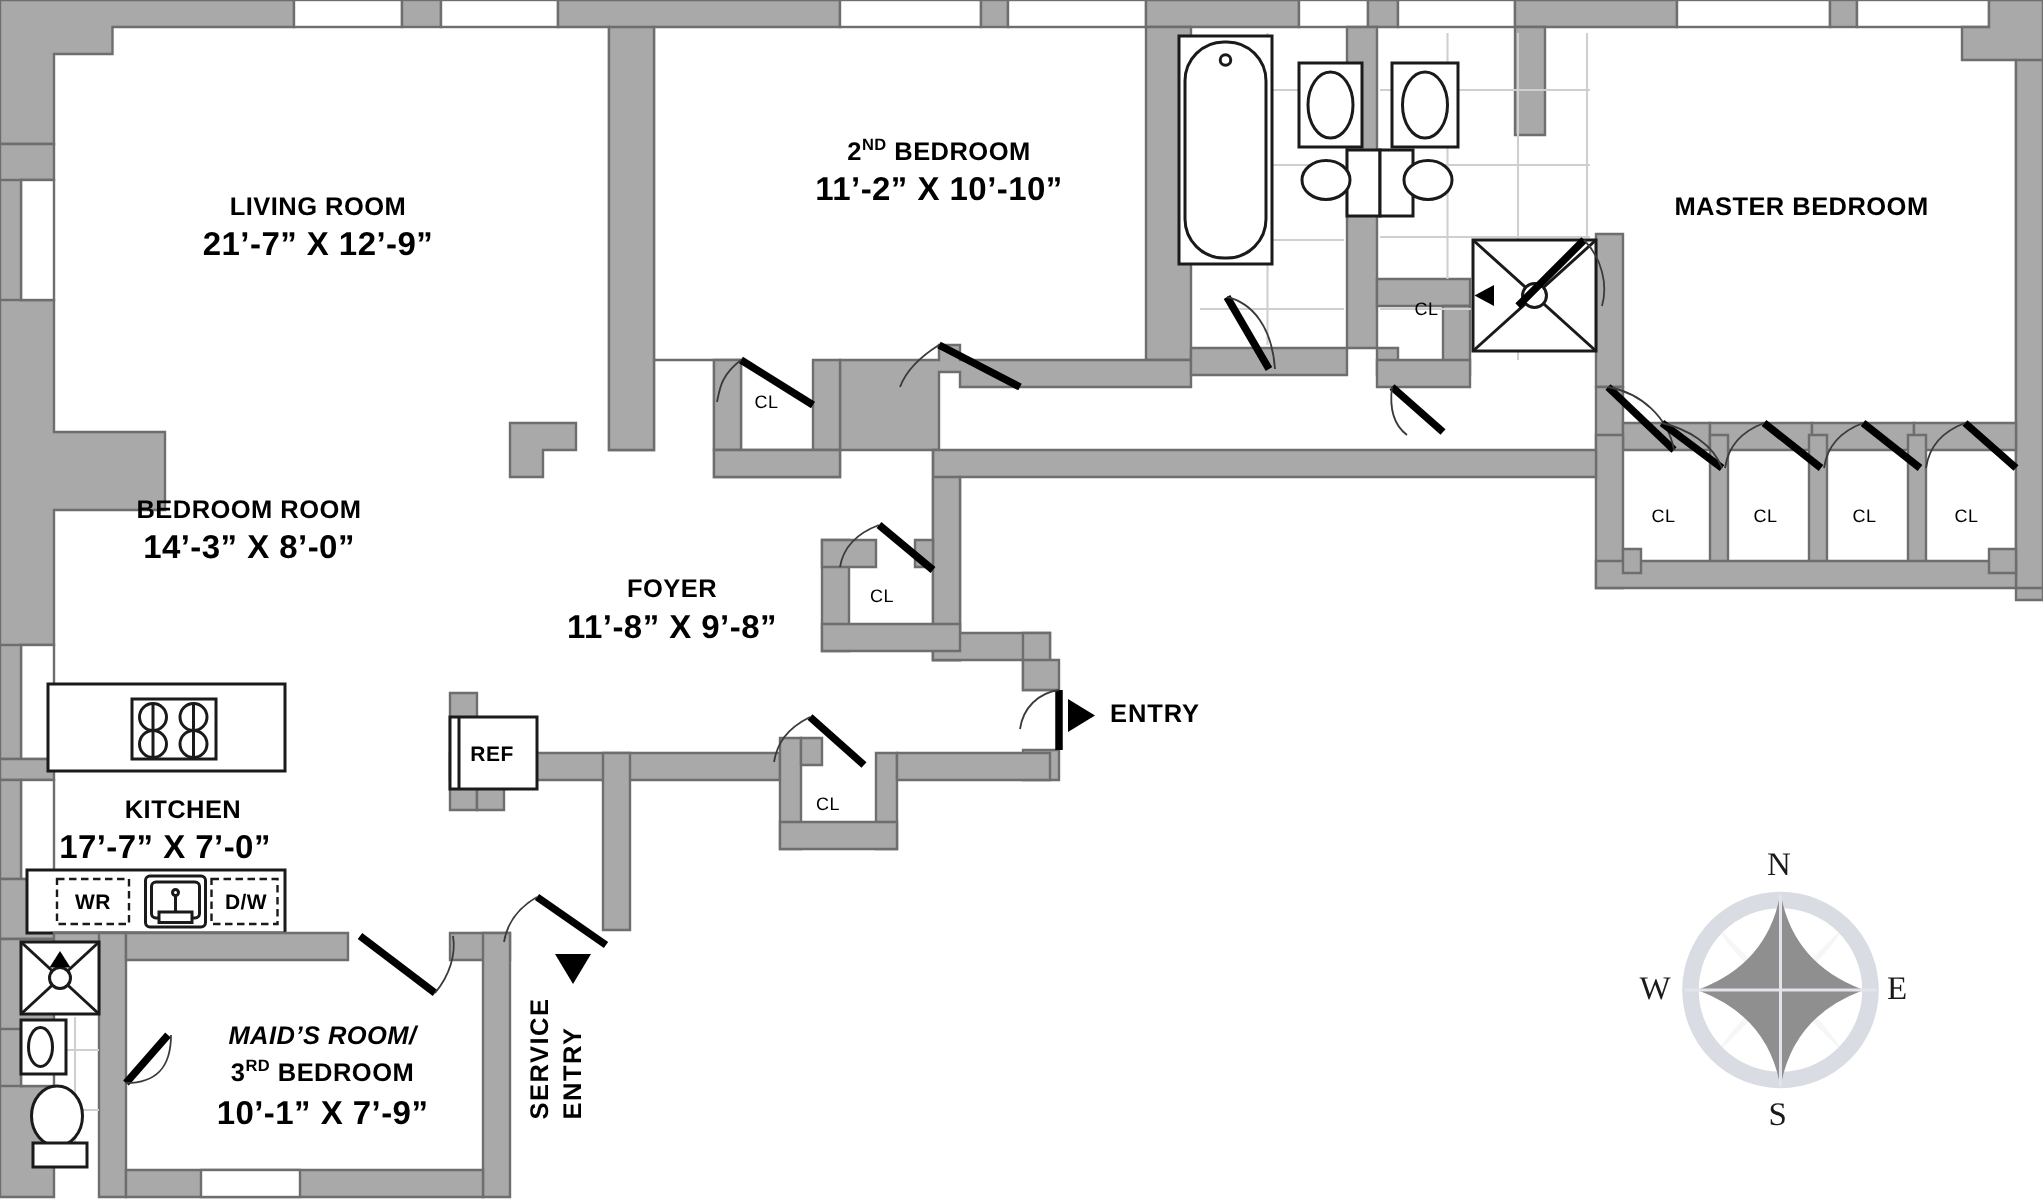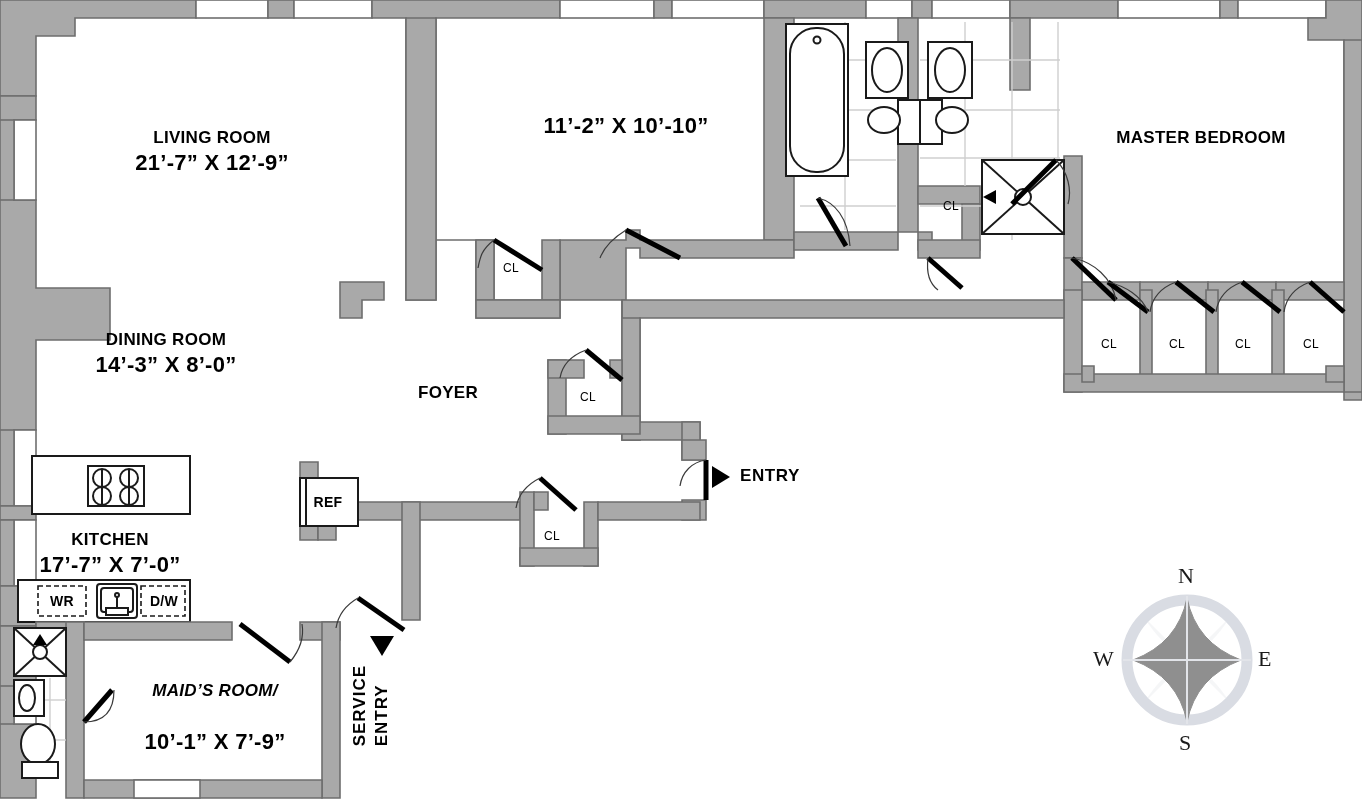--- a/index.html
+++ b/index.html
@@ -340,33 +340,40 @@
 
     <path d="M1187,598 Q1196,643 1241,660 Q1196,677 1187,722 Q1178,677 1133,660 Q1178,643 1187,598 Z" fill="#8f8f8f" stroke="#8f8f8f" stroke-width="1"></path>
     <line x1="1187" y1="596" x2="1187" y2="724" stroke="#e2e4e9" stroke-width="2"></line>
     <line x1="1123" y1="660" x2="1251" y2="660" stroke="#e2e4e9" stroke-width="2"></line>
   </g>
 </svg>
 
 <div class="lbl roomname" style="left:212px;top:128px;width:260px;margin-left:-130px;">LIVING ROOM</div>
 <div class="lbl roomdim" style="left:212px;top:150px;width:260px;margin-left:-130px;">21’-7” X 12’-9”</div>
 
-<div class="lbl roomname" style="left:166px;top:330px;width:260px;margin-left:-130px;">DINING ROOM</div>
+<div class="lbl roomname" style="left:166px;top:330px;width:260px;margin-left:-130px;">BEDROOM ROOM</div>
 <div class="lbl roomdim" style="left:166px;top:352px;width:260px;margin-left:-130px;">14’-3” X 8’-0”</div>
 
-<div class="lbl roomname" style="left:110px;top:530px;width:220px;margin-left:-110px;">KITCHEN</div>
+<div class="lbl roomname" style="left:110px;top:530px;width:220px;margin-left:-110px;padding-left:12px;">KITCHEN</div>
 <div class="lbl roomdim" style="left:110px;top:552px;width:220px;margin-left:-110px;">17’-7” X 7’-0”</div>
 
 <div class="lbl roomname" style="left:448px;top:383px;width:220px;margin-left:-110px;">FOYER</div>
-
+<div class="lbl roomdim" style="left:448px;top:405px;width:220px;margin-left:-110px;">11’-8” X 9’-8”</div>
+
+<div class="lbl roomname" style="left:626px;top:91px;width:260px;margin-left:-130px;">
+  <span>2</span><span class="sup">ND</span><span> BEDROOM</span>
+</div>
 <div class="lbl roomdim" style="left:626px;top:113px;width:260px;margin-left:-130px;">11’-2” X 10’-10”</div>
 
 <div class="lbl roomname" style="left:1201px;top:128px;width:280px;margin-left:-140px;">MASTER BEDROOM</div>
 
 <div class="lbl roomname" style="left:215px;top:681px;width:280px;margin-left:-140px;font-style:italic;">MAID’S ROOM/</div>
+<div class="lbl roomname" style="left:215px;top:705px;width:280px;margin-left:-140px;">
+  <span>3</span><span class="sup">RD</span><span> BEDROOM</span>
+</div>
 <div class="lbl roomdim" style="left:215px;top:729px;width:280px;margin-left:-140px;">10’-1” X 7’-9”</div>
 
 <div class="lbl cl" style="left:511px;top:261px;width:60px;margin-left:-30px;">CL</div>
 <div class="lbl cl" style="left:951px;top:199px;width:60px;margin-left:-30px;">CL</div>
 <div class="lbl cl" style="left:588px;top:390px;width:60px;margin-left:-30px;">CL</div>
 <div class="lbl cl" style="left:552px;top:529px;width:60px;margin-left:-30px;">CL</div>
 <div class="lbl cl" style="left:1109px;top:337px;width:60px;margin-left:-30px;">CL</div>
 <div class="lbl cl" style="left:1177px;top:337px;width:60px;margin-left:-30px;">CL</div>
 <div class="lbl cl" style="left:1243px;top:337px;width:60px;margin-left:-30px;">CL</div>
 <div class="lbl cl" style="left:1311px;top:337px;width:60px;margin-left:-30px;">CL</div>

